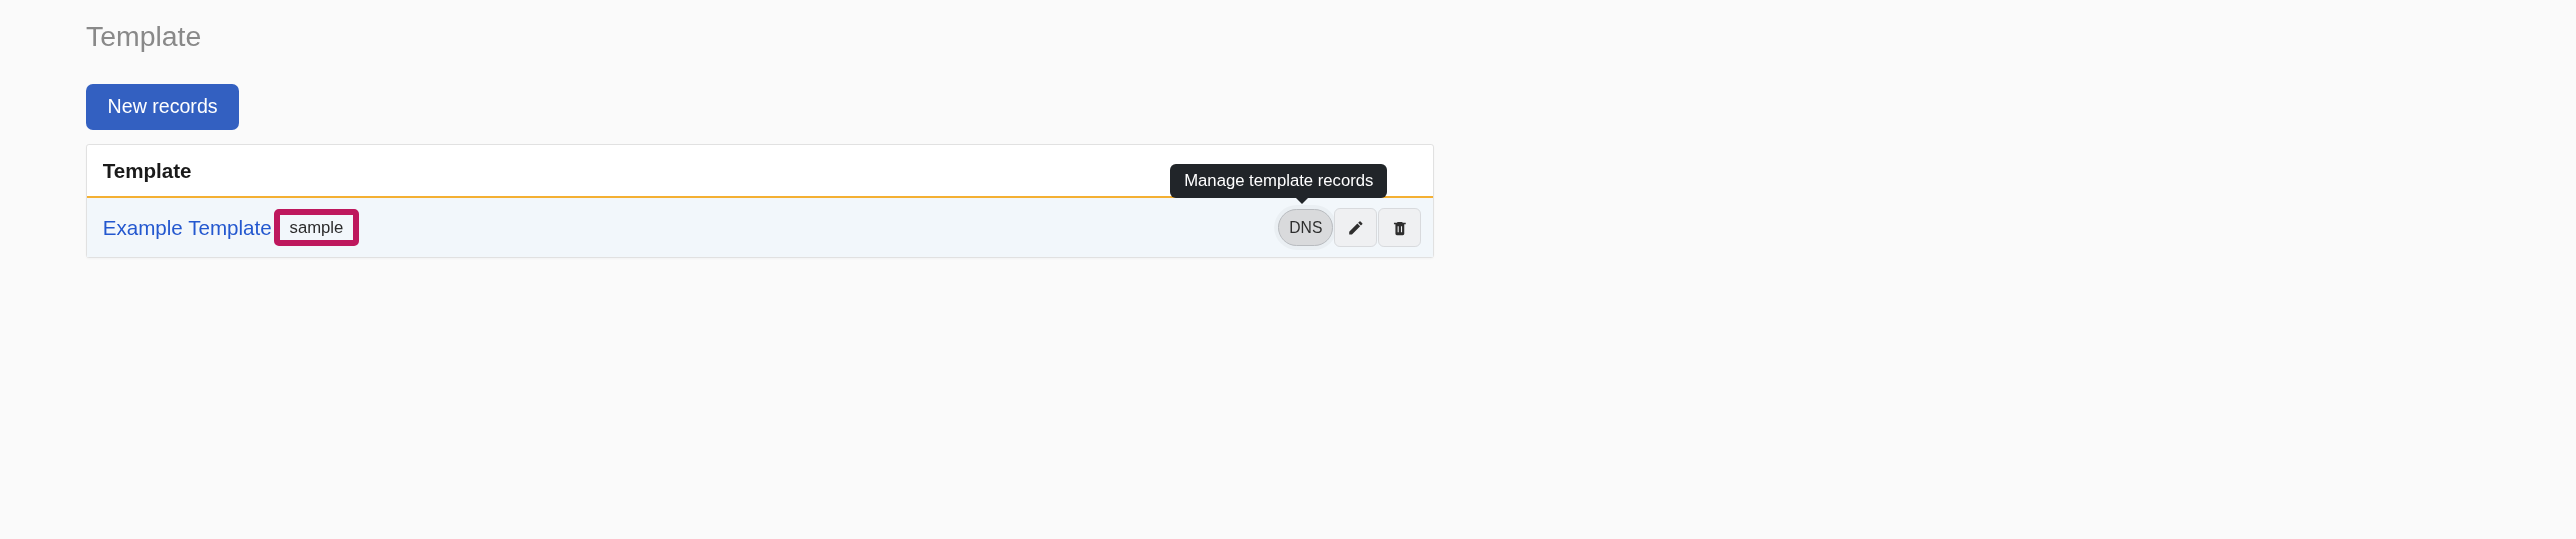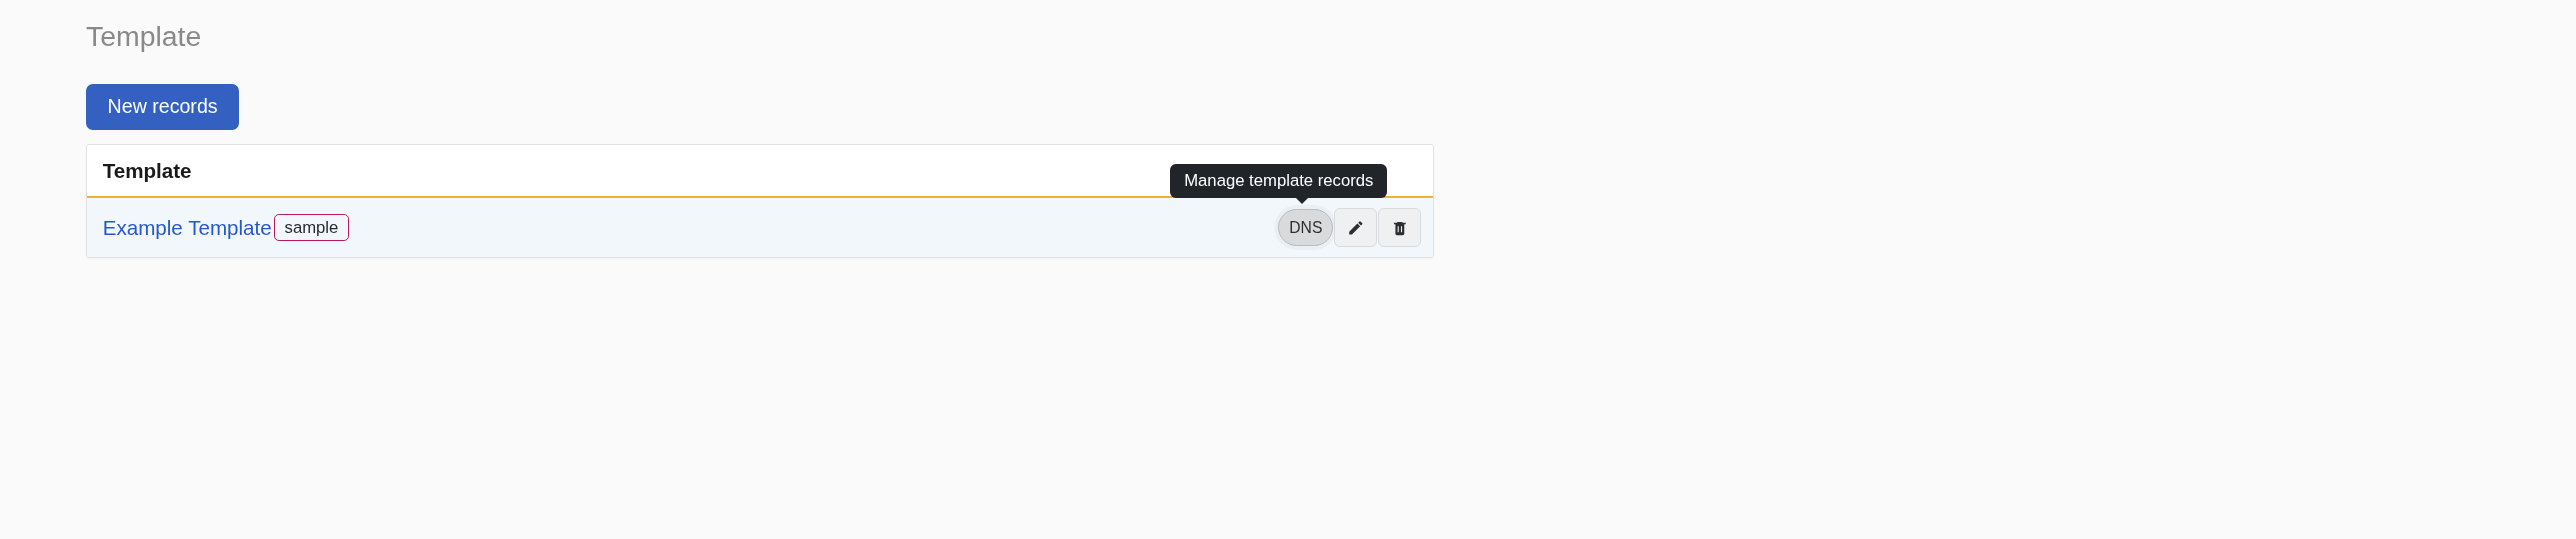--- a/index.html
+++ b/index.html
@@ -62,21 +62,21 @@
       gap: 2px;
     }
     .template-link {
       color: #2458cf;
       font-size: 20.6px;
       cursor: pointer;
       text-decoration: none;
     }
     .tag {
       display: inline-block;
-      border: 1px solid #be185d;
+      border: 6px solid #be185d;
       border-radius: 4.9px;
       padding: 2.9px 9.8px;
       font-size: 16.7px;
       color: #2b2b2b;
       background: transparent;
     }
     .row-actions {
       display: flex;
       align-items: center;
       gap: 1px;

